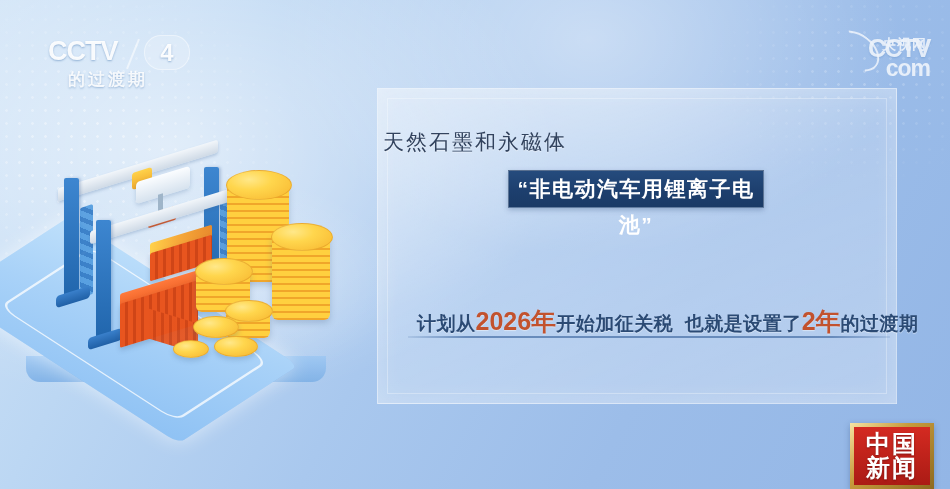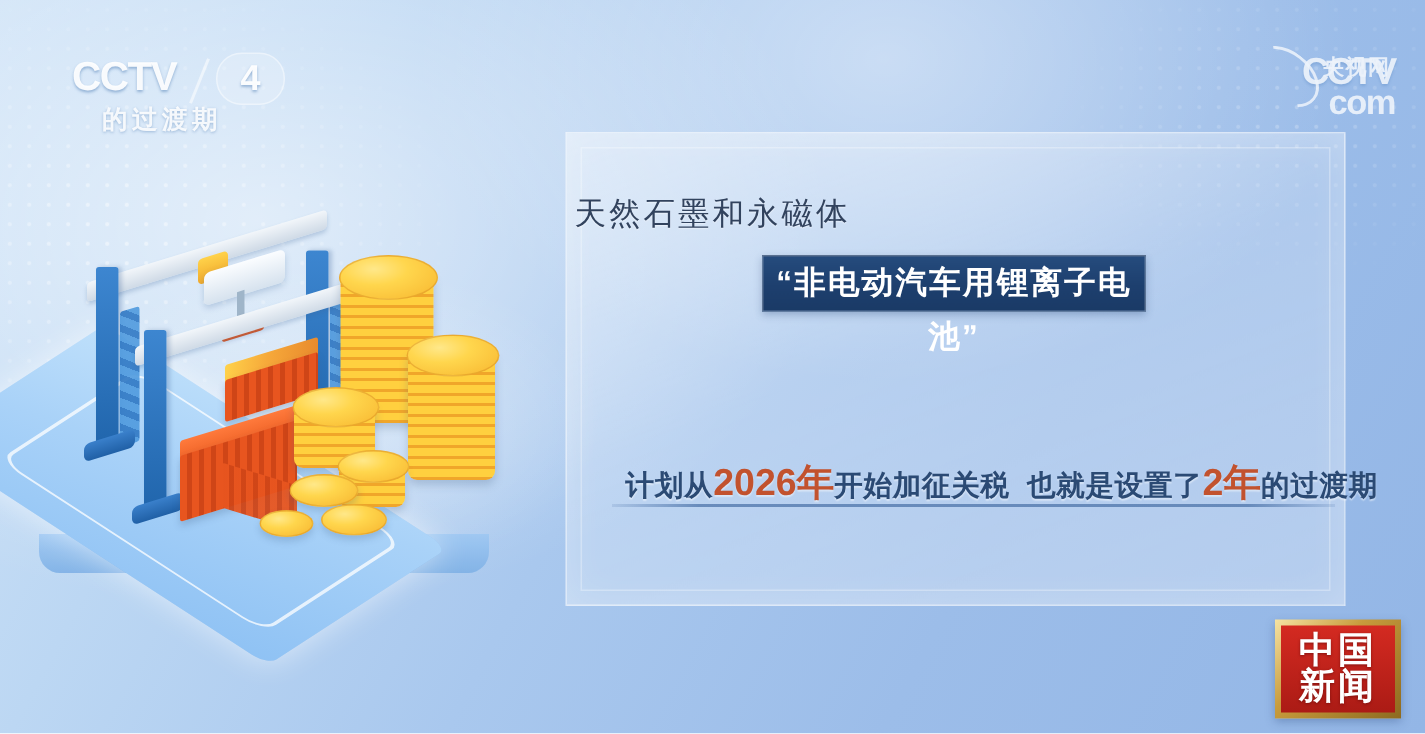--- a/index.html
+++ b/index.html
@@ -215,21 +215,21 @@
     border:1px solid rgba(214,140,30,.45);
   }
   .coin-flat{
     position:absolute;border-radius:50%;
     background:radial-gradient(ellipse at 35% 30%, #ffe88a 0%, #ffd64d 38%, #f6b52f 100%);
     box-shadow:0 3px 5px rgba(60,90,130,.22);border:1px solid rgba(214,140,30,.45);
   }
 
   
   .newsbug{
-    position:absolute;right:16px;bottom:10px;width:84px;height:66px;
+    position:absolute;right:16px;bottom:0;width:84px;height:66px;
     background:linear-gradient(135deg,#f6e3a3,#c79b3c 40%,#8d6a20);
     padding:4px;box-sizing:border-box;box-shadow:0 2px 6px rgba(40,70,120,.35);
   }
   .newsbug-in{
     width:100%;height:100%;box-sizing:border-box;
     background:linear-gradient(180deg,#d42a21,#ab1b15);
     display:flex;flex-direction:column;align-items:center;justify-content:center;
   }
   .newsbug-in span{
     color:#fff;font-size:24px;font-weight:bold;letter-spacing:2px;line-height:1.02;

